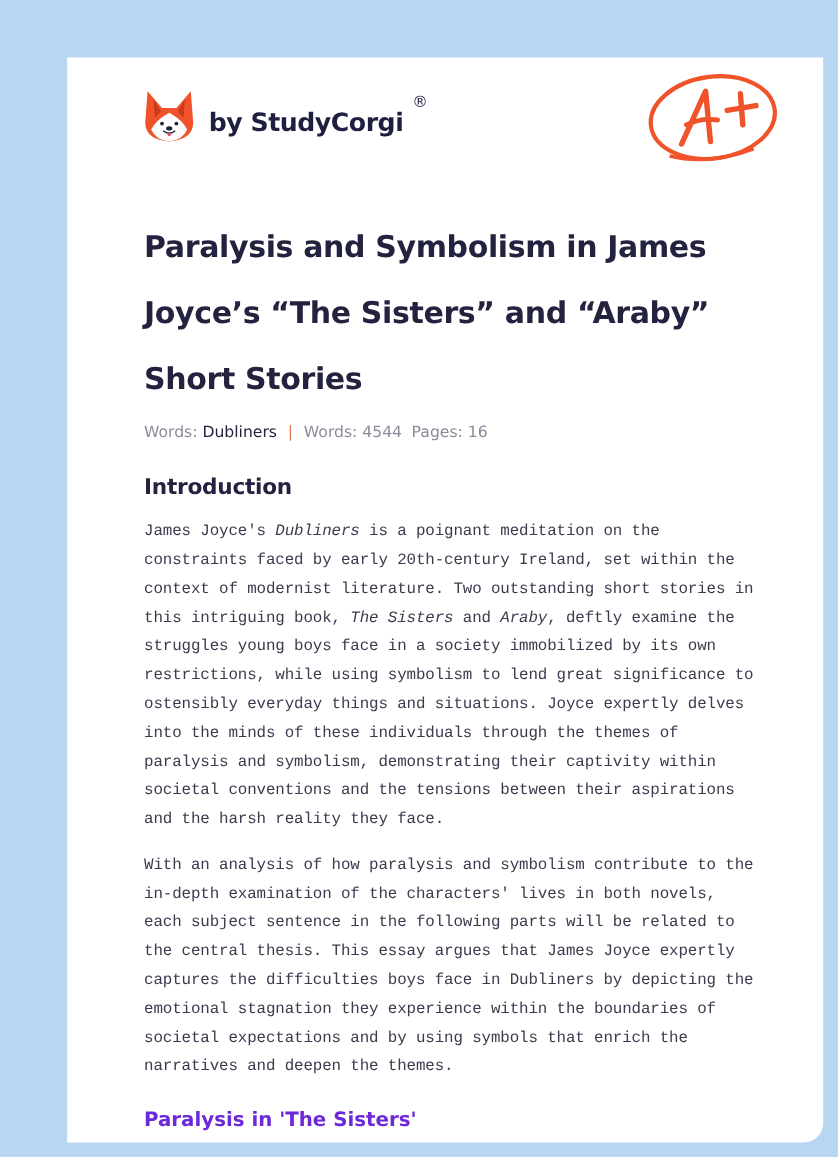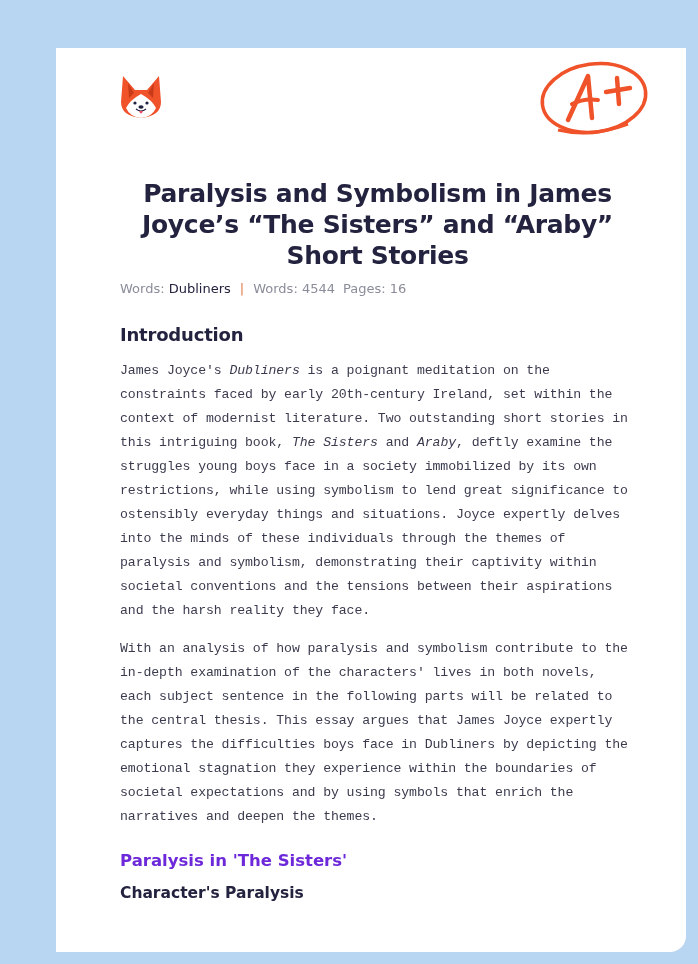--- a/index.html
+++ b/index.html
@@ -69,24 +69,23 @@
     .content {
       position: absolute;
       left: 64px;
       top: 130px;
       width: 515px;
     }
     .title {
       font-family: "DejaVu Sans", sans-serif;
       font-weight: bold;
       font-size: 25px;
-      line-height: 31px;
+      line-height: 55px;
       color: #23233f;
       letter-spacing: -0.3px;
-      text-align: center;
     }
     .meta {
       margin-top: 10px;
       font-size: 13px;
       color: #8a8d99;
       font-family: "DejaVu Sans", sans-serif;
     }
     .meta .val { color: #23233f; }
     .meta .sep { color: #e07a4a; margin: 0 9px; }
     .meta .gap { display: inline-block; width: 8px; }
@@ -134,20 +133,24 @@
         <path d="M3 2 L15 16 L27 16 L39 2 L41 28 Q41 42 21 44 Q1 42 1 28 Z" fill="#f0522a"></path>
         <path d="M8 9 L14 19 L9 24 Z" fill="#c83a18"></path>
         <path d="M34 9 L28 19 L33 24 Z" fill="#c83a18"></path>
         <path d="M21 20 Q10 26 6 34 Q10 43 21 44 Q32 43 36 34 Q32 26 21 20 Z" fill="#ffffff"></path>
         <circle cx="15" cy="29" r="1.6" fill="#1f2040"></circle>
         <circle cx="27" cy="29" r="1.6" fill="#1f2040"></circle>
         <ellipse cx="21" cy="33" rx="2.6" ry="1.8" fill="#1f2040"></ellipse>
         <path d="M16 35 Q21 39 26 35" stroke="#1f2040" stroke-width="1.2" fill="none"></path>
         <path d="M19 37 Q21 42 23 37 Z" fill="#e8506a"></path>
       </svg>
+      <span class="brand">
+        <span>by StudyCorgi</span>
+        <span class="reg">®</span>
+      </span>
     </div>
     <svg class="grade" viewBox="0 0 116 82">
       <ellipse cx="58" cy="40" rx="52" ry="34" fill="none" stroke="#f0522a" stroke-width="3.5" transform="rotate(-8 58 40)"></ellipse>
       <path d="M22 72 Q55 80 92 66" fill="none" stroke="#f0522a" stroke-width="3"></path>
       <path d="M32 62 L52 18 L56 60" fill="none" stroke="#f0522a" stroke-width="4.5" stroke-linecap="round" stroke-linejoin="round"></path>
       <path d="M36 46 Q48 40 62 42" fill="none" stroke="#f0522a" stroke-width="4" stroke-linecap="round"></path>
       <path d="M70 34 L94 30" fill="none" stroke="#f0522a" stroke-width="4.5" stroke-linecap="round"></path>
       <path d="M81 20 L83 46" fill="none" stroke="#f0522a" stroke-width="4.5" stroke-linecap="round"></path>
     </svg>
   </div>

